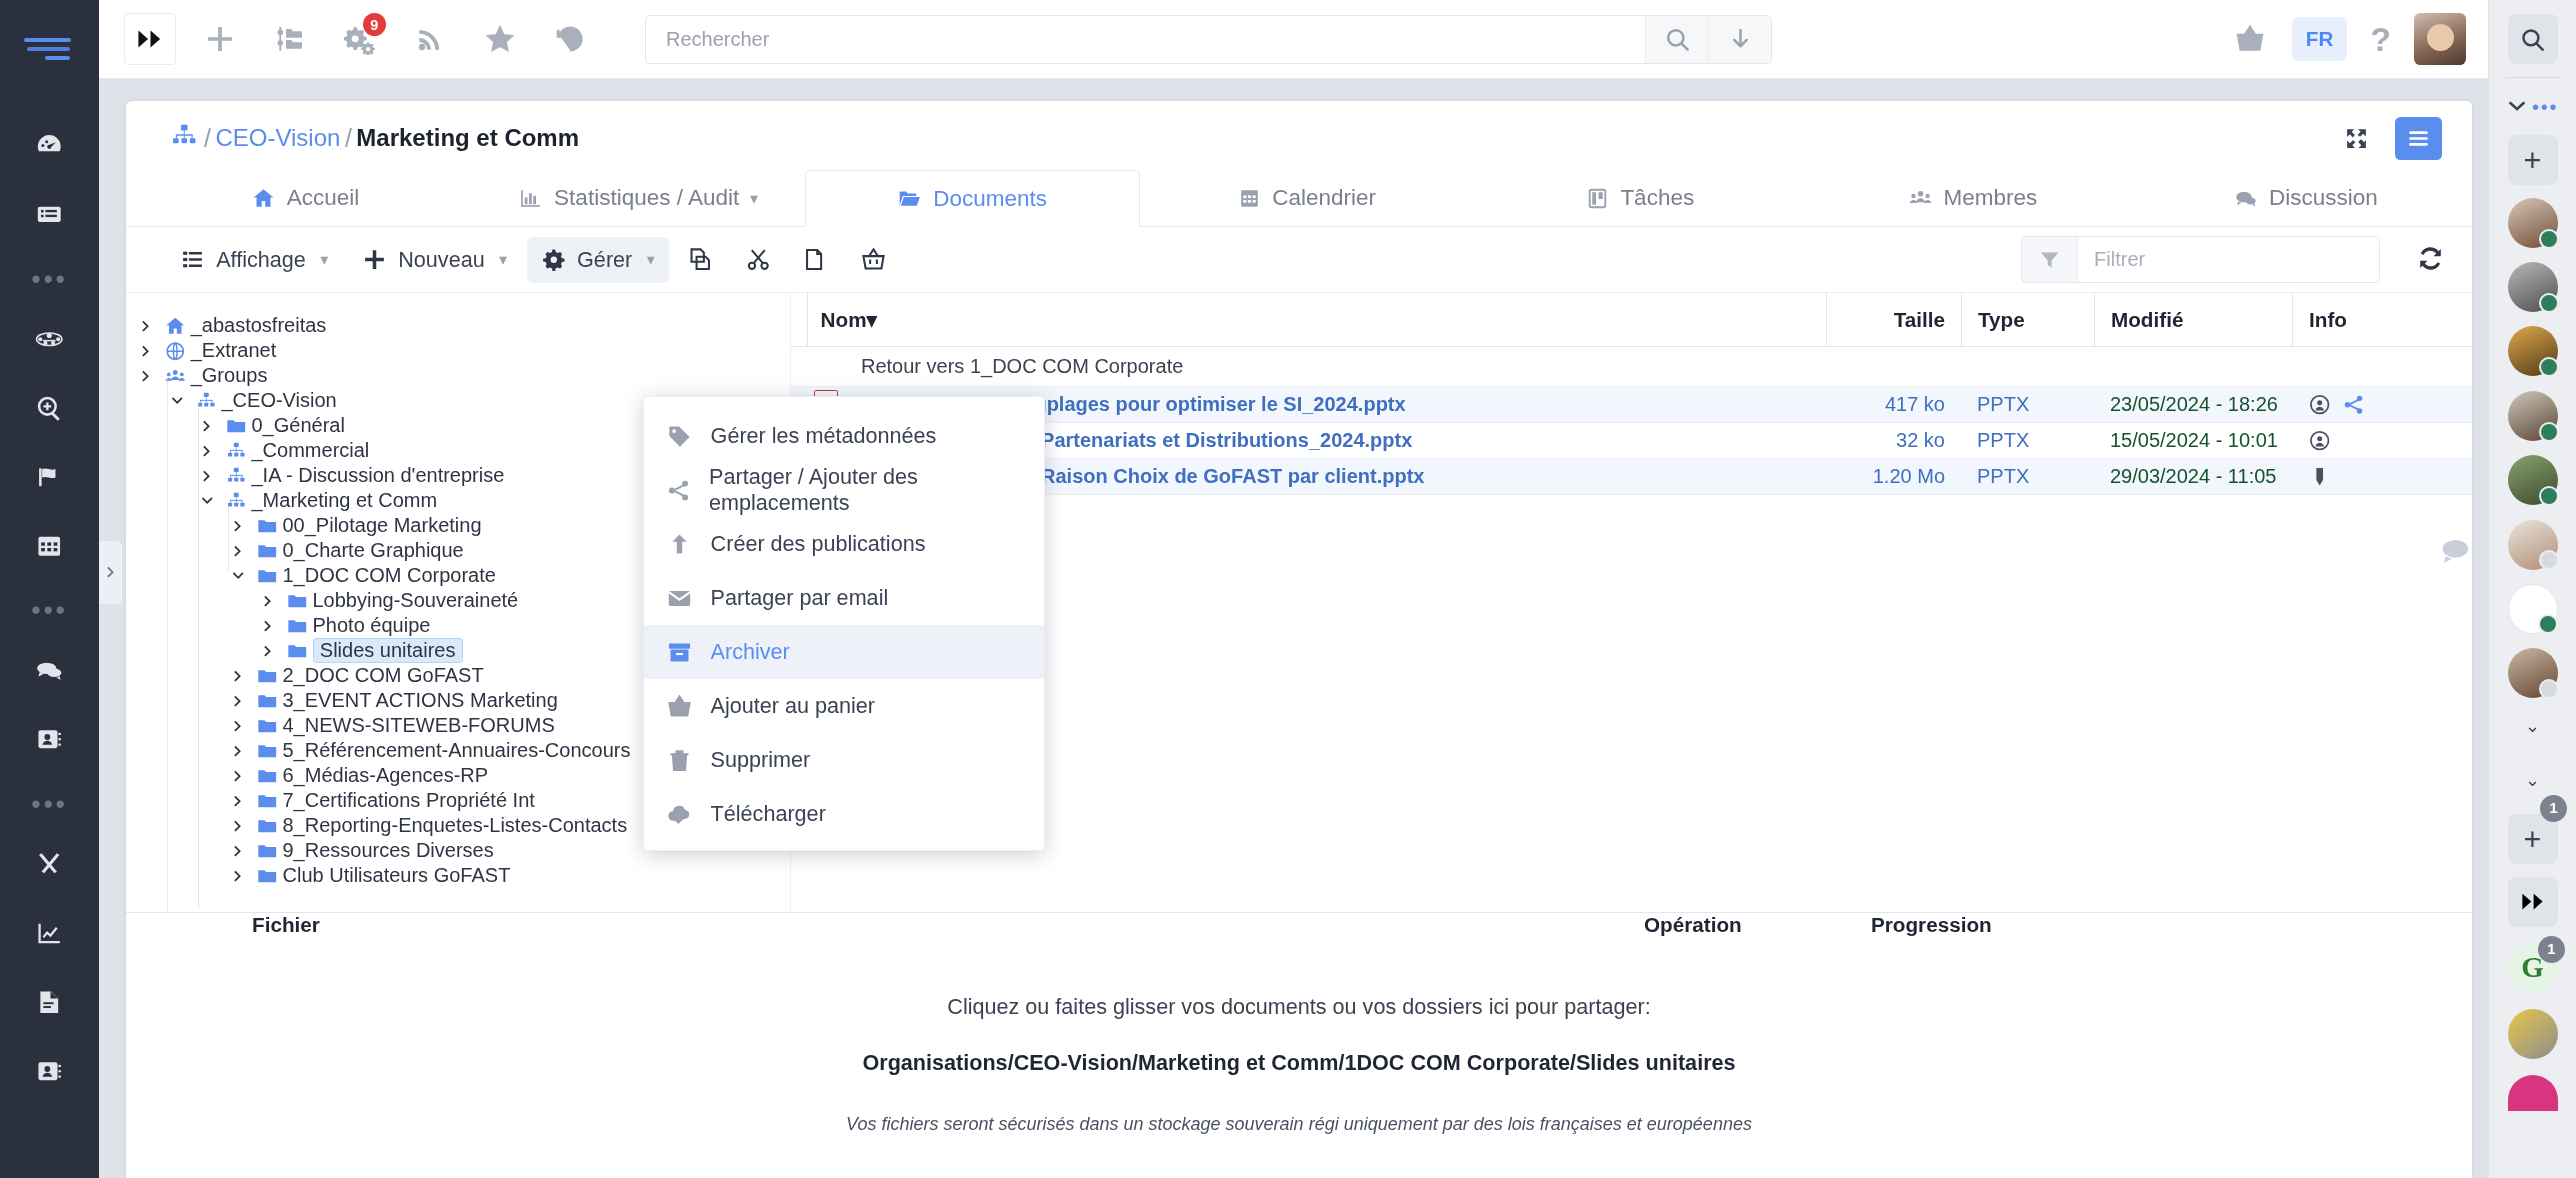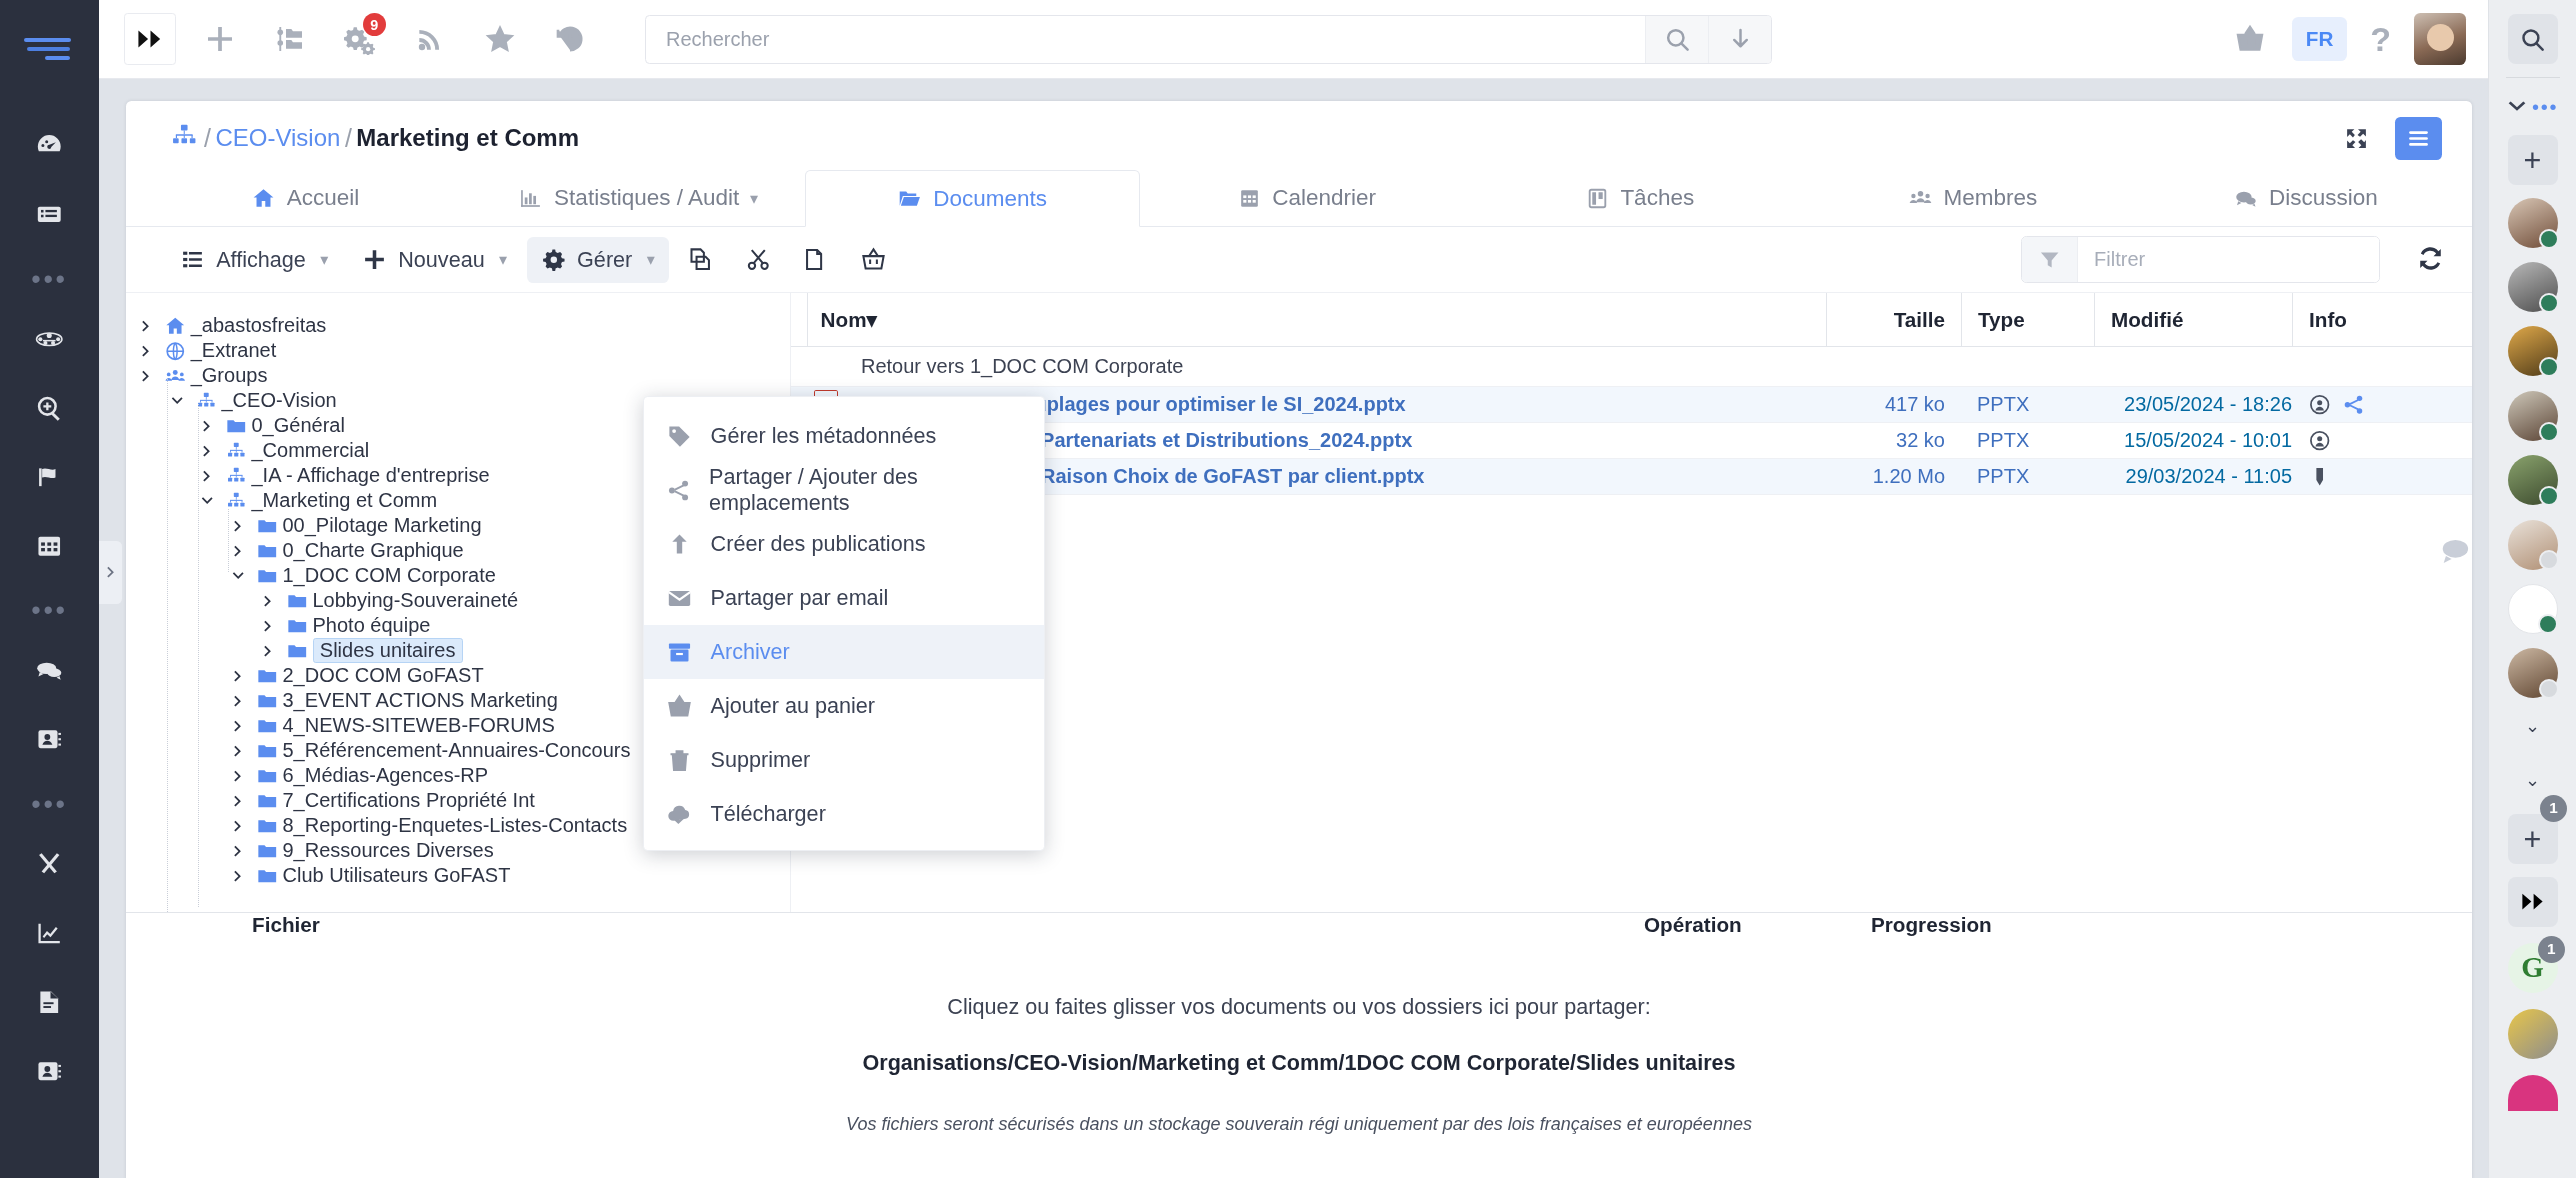--- a/index.html
+++ b/index.html
@@ -168,21 +168,21 @@
   .th.mod  { width: 198px; flex: 0 0 198px; padding-left: 16px; border-left: 0.9px solid #e2e5ea; }
   .th.info { width: 180px; flex: 0 0 180px; padding-left: 16px; border-left: 0.9px solid #e2e5ea; }
   .rowline { display: flex; align-items: center; height: 36px; font-size: 20px; }
   .row-back { color: #3c4252; padding-left: 70px; border-bottom: 0.9px solid #eef0f4; height: 40px; }
   .frow { height: 36px; border-bottom: 0.9px solid #eef0f4; cursor: pointer; }
   .frow.alt { background: #f2f7fd; }
   .fico-cell { width: 70px; flex: 0 0 70px; display: flex; align-items: center; justify-content: center; }
   .fname { flex: 1 1 auto; color: #3f6fbe; font-weight: bold; font-size: 20px; }
   .fsize { width: 135px; flex: 0 0 135px; text-align: right; padding-right: 16px; color: #3f6fbe; }
   .ftype { width: 133px; flex: 0 0 133px; padding-left: 16px; color: #3f6fbe; }
-  .fmod  { width: 198px; flex: 0 0 198px; padding-left: 16px; color: #0369a1; text-align: right; }
+  .fmod  { width: 198px; flex: 0 0 198px; padding-left: 16px; color: #14532d; }
   .finfo { width: 180px; flex: 0 0 180px; padding-left: 16px; display: flex; align-items: center; gap: 10.8px; }
   .finfo svg { width: 23.4px; height: 23.4px; }
   .pptx-ico { width: 23.4px; height: 29px; border: 1.8px solid #c0392b; border-radius: 1.8px;
               color: #c0392b; font-size: 13.5px; font-weight: bold;
               display: flex; align-items: center; justify-content: center; }
 
   
   .dropzone { border-top: 0.9px solid #e2e5ea; height: 234px; position: relative; }
   .dz-head { display: flex; height: 52px; font-size: 20.7px; font-weight: bold; color: #1f2533; }
   .dz-file { padding-left: 126px; }
@@ -726,21 +726,21 @@
                   <svg viewBox="0 0 24 24">
                     <rect x="9.4" y="3" width="5.2" height="4.4" rx=".7"></rect>
                     <path d="M11.6 7.4h.8v3.1h-.8z"></path>
                     <path d="M5.4 10.5h13.2v1.1H5.4z"></path>
                     <path d="M5.4 11h.9v2.4h-.9zM11.6 11h.8v2.4h-.8zM17.7 11h.9v2.4h-.9z"></path>
                     <rect x="3.2" y="13.6" width="4.4" height="4" rx=".6"></rect>
                     <rect x="9.8" y="13.6" width="4.4" height="4" rx=".6"></rect>
                     <rect x="16.4" y="13.6" width="4.4" height="4" rx=".6"></rect>
                   </svg>
                 </span>
-              <span class="tlabel">_IA - Affichage d'entreprise</span>
+              <span class="tlabel">_IA - Discussion d'entreprise</span>
             </div>
             <div class="tnode" style="padding-left:68px">
               <span class="tw">
                   <svg viewBox="0 0 16 16">
                     <path d="M2 5l6 6 6-6-1.4-1.4L8 8.2 3.4 3.6z"></path>
                   </svg>
                 </span>
               <span class="tico">
                   <svg viewBox="0 0 24 24">
                     <rect x="9.4" y="3" width="5.2" height="4.4" rx=".7"></rect>

